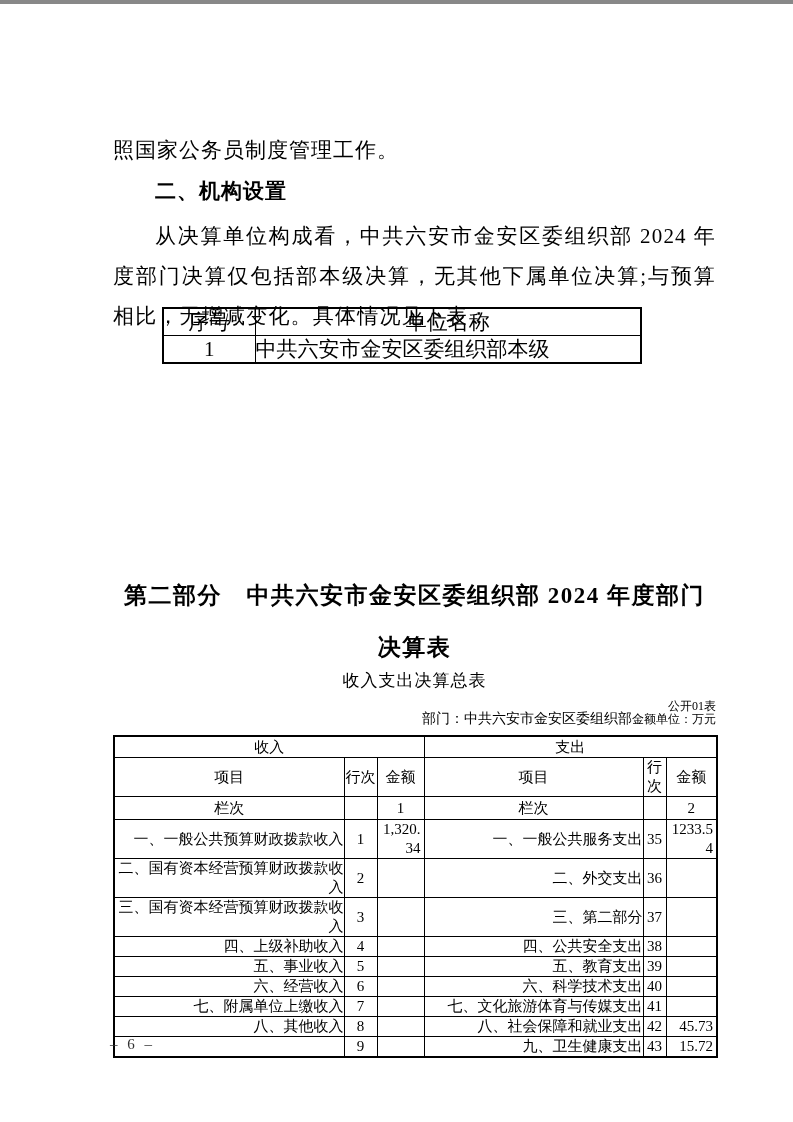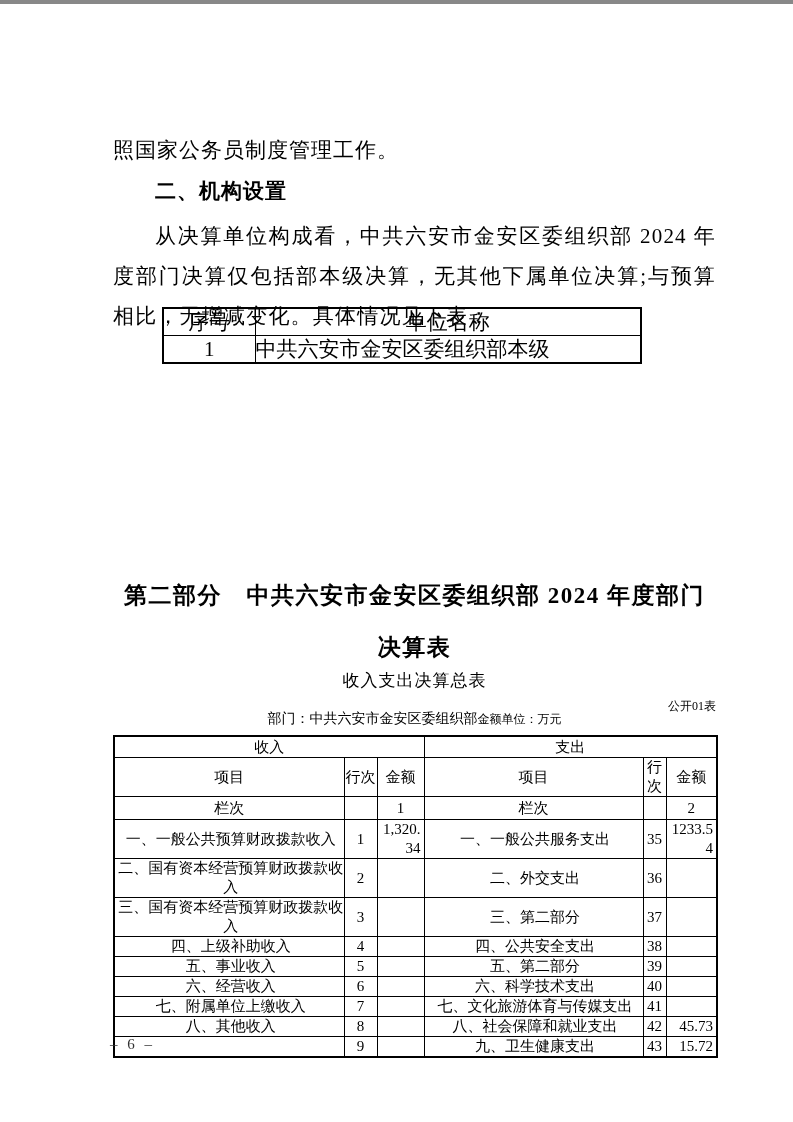--- a/index.html
+++ b/index.html
@@ -51,40 +51,40 @@
   .sub-title {
     position:absolute; top:665px; left:0; width:100%;
     font-size:17px; line-height:24px; text-align:center; letter-spacing:1px;
   }
   .table-code {
     position:absolute; top:694px; left:0; width:100%;
     font-size:12px; text-align:right;
   }
   .meta-row {
     position:absolute; top:706px; left:0; width:100%;
-    display:flex; justify-content:center; align-items:flex-end;
+    display:flex; justify-content:flex-end; align-items:flex-end;
   }
   .dept-label { font-size:14px; }
   .unit-label { font-size:12px; }
 
   .main-table-wrap { position:absolute; top:731px; left:0; }
   table.main-table {
     border-collapse:collapse; table-layout:fixed;
     width:603px; font-size:15px;
     border:2px solid #000;
   }
   table.main-table td {
     border:1px solid #000; padding:0; line-height:19px;
     vertical-align:middle; overflow:hidden;
   }
   table.main-table tr.group-header td { height:20px; text-align:center; }
   table.main-table tr.col-header td { height:37px; text-align:center; }
   table.main-table tr.lanci td { height:22px; text-align:center; }
   table.main-table tbody tr.data-row { height:20px; }
-  table.main-table tbody tr.data-row td.item { text-align:center; padding-left:3px; }
+  table.main-table tbody tr.data-row td.item { text-align:right; padding-left:3px; }
   table.main-table tbody tr.data-row td.line { text-align:center; }
   table.main-table tbody tr.data-row td.amount {
     text-align:right; padding-right:3px; word-break:break-all;
   }
 
   .page-num {
     position:absolute; left:110px; top:1032px;
     font-size:15px; letter-spacing:3px; color:#333;
   }
 </style>
@@ -196,21 +196,21 @@
     <td class="amount"></td>
     <td class="item">四、公共安全支出</td>
     <td class="line">38</td>
     <td class="amount"></td>
   </tr>
 
   <tr class="data-row">
     <td class="item">五、事业收入</td>
     <td class="line">5</td>
     <td class="amount"></td>
-    <td class="item">五、第二部分</td>
+    <td class="item">五、教育支出</td>
     <td class="line">39</td>
     <td class="amount"></td>
   </tr>
 
   <tr class="data-row">
     <td class="item">六、经营收入</td>
     <td class="line">6</td>
     <td class="amount"></td>
     <td class="item">六、科学技术支出</td>
     <td class="line">40</td>

